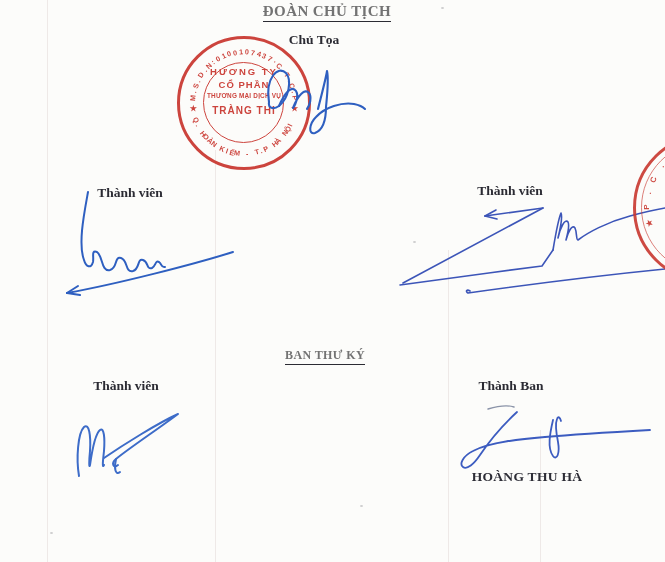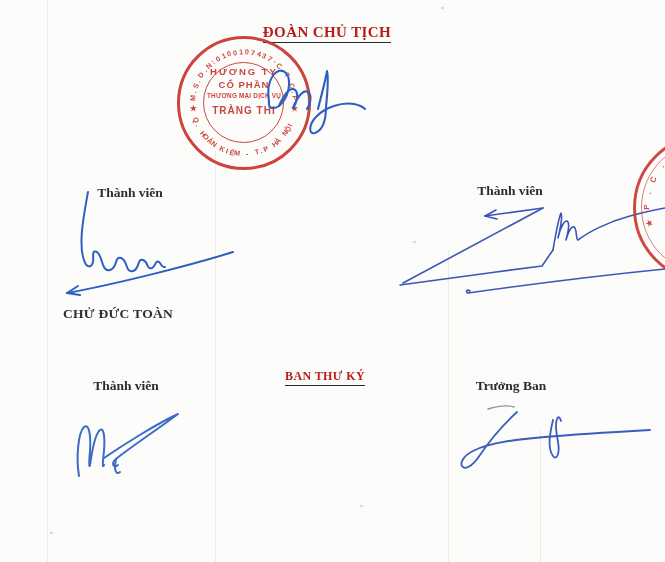--- a/index.html
+++ b/index.html
@@ -7,21 +7,21 @@
     position:relative;
     width:665px;height:562px;
     background:#fcfcfa;
     overflow:hidden;
     font-family:"Liberation Serif", serif;
     color:#2e2e36;
   }
   .abs{position:absolute;}
   .ctr{text-align:center;}
   .heading{
-    font-weight:bold;font-size:15px;letter-spacing:.4px;color:#b91c1c;margin-top:21px;
+    font-weight:bold;font-size:15px;letter-spacing:.4px;color:#737373;
   }
   .heading .u{border-bottom:1.6px solid #2b2b33;padding-bottom:1px;display:inline-block;}
   .role{font-weight:bold;font-size:13.5px;color:#2b2b33;}
   .name{font-weight:bold;font-size:13.5px;letter-spacing:.3px;color:#2d2d36;}
   
   .stamp{
     position:absolute;left:177px;top:36px;width:128px;height:128px;
     border:3px solid #c9372f;border-radius:50%;
     opacity:.93;
   }
@@ -68,20 +68,21 @@
   <div class="streak" style="left:540px;top:430px;height:132px;"></div>
   <div class="speck" style="left:50px;top:532px;"></div>
   <div class="speck" style="left:360px;top:505px;"></div>
   <div class="speck" style="left:441px;top:7px;"></div>
   <div class="speck" style="left:413px;top:241px;"></div>
 
   <div class="abs ctr heading" style="left:227px;top:3px;width:200px;">
     <span class="u">ĐOÀN CHỦ TỊCH</span>
   </div>
 
+  <div class="abs ctr role" style="left:264px;top:32px;width:100px;">Chủ Tọa</div>
 
   <div class="stamp" id="companyStamp">
     <div class="stamp-inner-ring"></div>
     <div class="stamp-line" style="top:28px;font-size:9.5px;letter-spacing:2px;">HƯƠNG TY</div>
     <div class="stamp-line" style="top:41px;font-size:9.5px;letter-spacing:1px;">CỔ PHẦN</div>
     <div class="stamp-line" style="top:54px;font-size:6.4px;letter-spacing:.2px;">THƯƠNG MẠI DỊCH VỤ</div>
     <div class="stamp-line" style="top:67px;font-size:10px;letter-spacing:1px;">TRÀNG THI</div>
   <span class="arc-ch" style="left: 13.2794px; top: 58.669px; transform: translate(-50%, -50%) rotate(-84deg);">M</span>
       <span class="arc-ch" style="left: 14.2517px; top: 52.7705px; transform: translate(-50%, -50%) rotate(-77.28deg);">.</span>
       <span class="arc-ch" style="left: 15.9075px; top: 47.0262px; transform: translate(-50%, -50%) rotate(-70.56deg);">S</span>
@@ -150,21 +151,20 @@
 
   <svg class="sig" style="left:55px;top:186px;" width="195" height="112" viewBox="0 0 195 112">
     <g fill="none" stroke="#2e5fc0" stroke-width="2" stroke-linecap="round" stroke-linejoin="round">
       <path d="M33,6 C29,28 23,58 29,74 C31,81 36,83 38,76 C39,70 36,64 42,66 C48,70 46,86 55,84 C63,82 59,70 66,72 C73,74 70,87 78,85 C85,83 82,72 88,74 C94,76 91,84 97,82 C101,80 100,74 104,76 C107,78 106,82 110,81"></path>
       <path d="M178,66 C140,78 62,98 12,107"></path>
       <path d="M12,107 L23,100"></path>
       <path d="M12,107 L25,109"></path>
     </g>
   </svg>
 
-  <div class="abs ctr name" style="left:38px;top:306px;width:160px;">CHỬ ĐỨC TOÀN</div>
 
   <div class="abs ctr role" style="left:460px;top:183px;width:100px;">Thành viên</div>
 
   <svg class="sig" style="left:395px;top:200px;" width="270" height="95" viewBox="0 0 270 95">
     <g fill="none" stroke="#3c55b8" stroke-width="1.6" stroke-linecap="round" stroke-linejoin="round">
       <path d="M90,16 L148,8"></path>
       <path d="M90,16 L101,10"></path>
       <path d="M90,16 L102,19"></path>
       <path d="M148,8 L8,83"></path>
       <path d="M5,85 C40,80 100,72 147,66 L158,50"></path>
@@ -191,25 +191,26 @@
 
   <svg class="sig" style="left:68px;top:403px;" width="135" height="80" viewBox="0 0 135 80">
     <g fill="none" stroke="#3d6cc8" stroke-width="2" stroke-linecap="round" stroke-linejoin="round">
       <path d="M11,73 C8,55 10,30 16,24 C21,20 23,32 22,48 C21,58 21,66 22,62 C24,48 27,31 32,27 C36,24 37,35 36,48 C35,57 34,66 36,62"></path>
       <path d="M36,55 C55,42 90,20 110,11 C90,26 60,46 48,56 C43,60 45,66 50,62"></path>
       <path d="M48,56 C46,64 47,73 52,69"></path>
     </g>
   </svg>
 
 
-  <div class="abs ctr role" style="left:461px;top:378px;width:100px;">Trưởng Ban</div>
+  <div class="abs ctr role" style="left:461px;top:378px;width:100px;">Thành Ban</div>
 
   <svg class="sig" style="left:450px;top:398px;" width="215" height="75" viewBox="0 0 215 75">
     <g fill="none" stroke="#3c5cc0" stroke-width="1.8" stroke-linecap="round" stroke-linejoin="round">
       <path d="M38,11 C48,8 58,7 64,9" stroke="#8a93a8" stroke-width="1.4"></path>
       <path d="M67,14 C55,25 40,42 30,57 C24,66 17,72 13,69 C9,66 13,58 23,53 C40,44 70,41 95,39"></path>
       <path d="M103,22 C100,35 97,50 103,58 C107,63 110,55 108,44 C106,34 105,26 107,21 C108,18 110,19 111,23"></path>
       <path d="M95,39 C130,36 165,34 200,32"></path>
     </g>
   </svg>
 
+  <div class="abs ctr name" style="left:447px;top:469px;width:160px;">HOÀNG THU HÀ</div>
 
 </div>
 
 </body></html>

